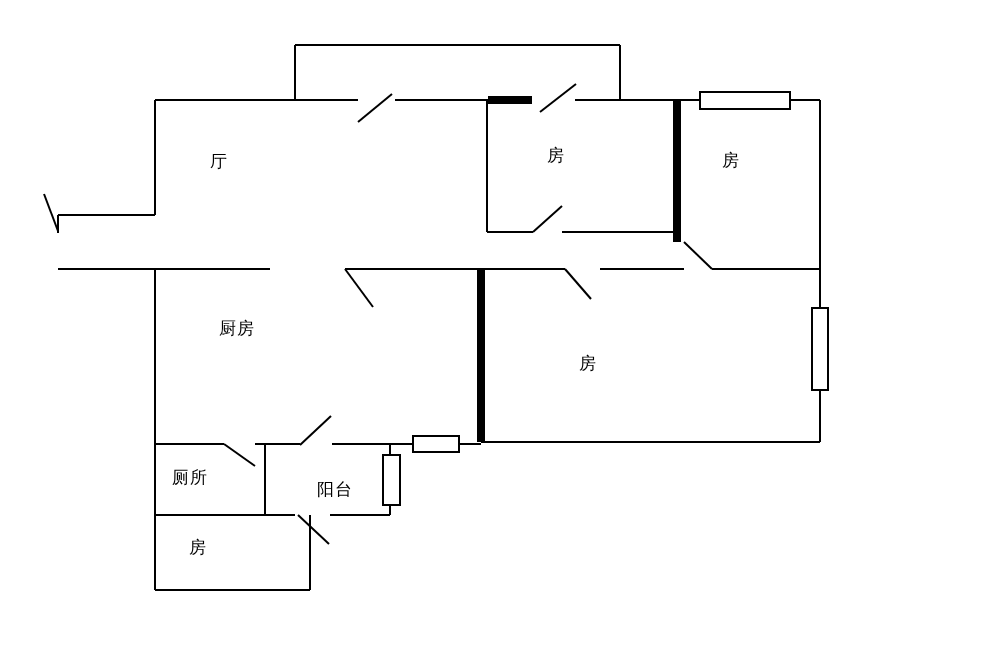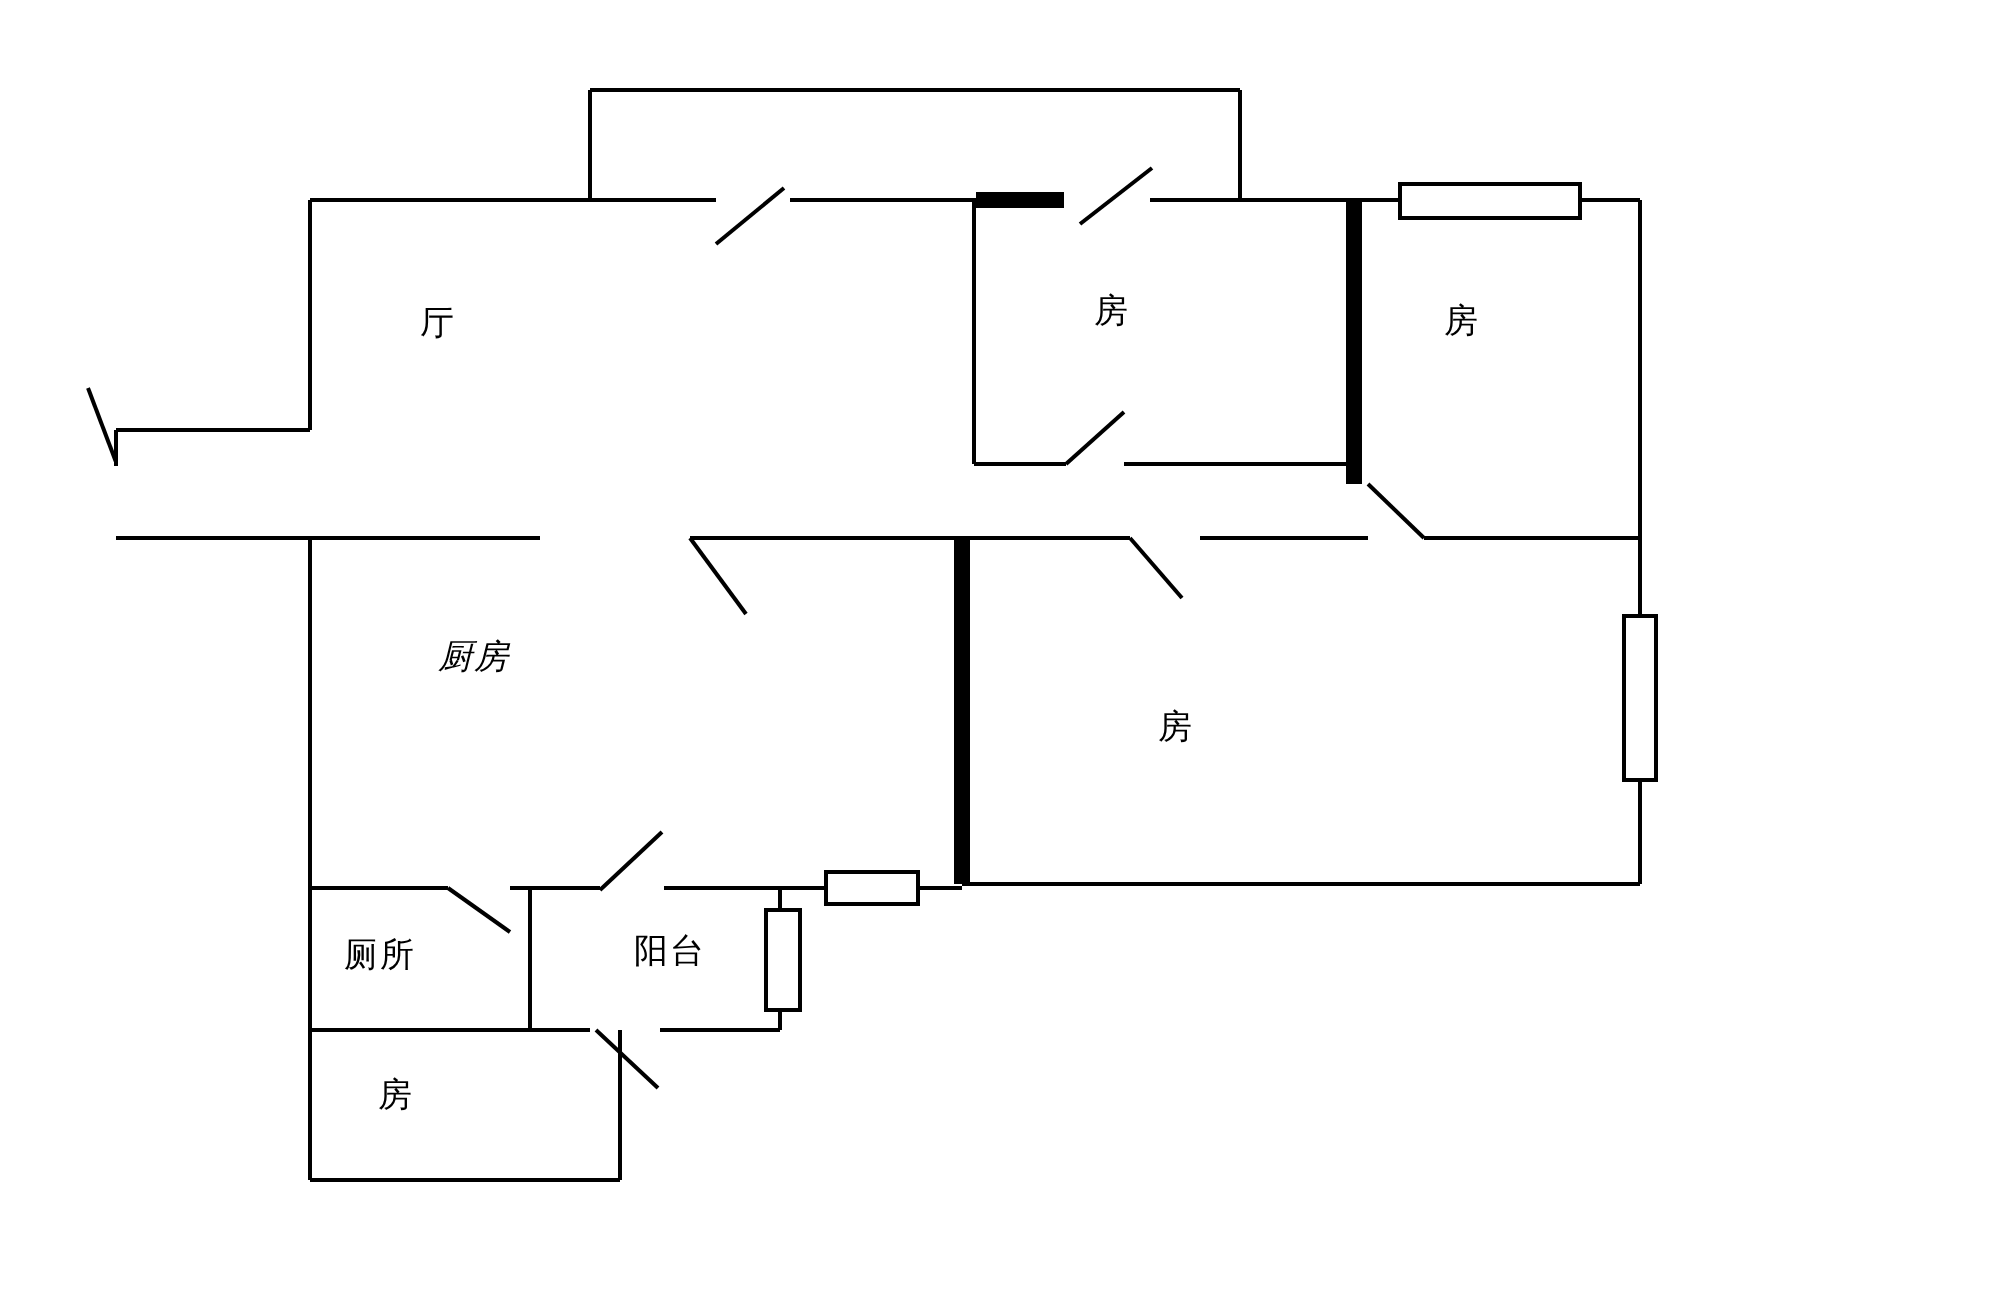--- a/index.html
+++ b/index.html
@@ -25,24 +25,24 @@
     font-size: 17px;
     line-height: 1;
     color: #000000;
     letter-spacing: 1px;
     white-space: nowrap;
     user-select: none;
   }
   .lbl-hall        { left: 210px; top: 153px; }
   .lbl-room-tm     { left: 547px; top: 147px; }
   .lbl-room-tr     { left: 722px; top: 152px; }
-  .lbl-kitchen     { left: 219px; top: 320px; font-style: italic; }
+  .lbl-kitchen     { left: 219px; top: 320px; }
   .lbl-room-right  { left: 579px; top: 355px; }
   .lbl-toilet      { left: 172px; top: 469px; text-align: center; }
-  .lbl-balcony     { left: 317px; top: 467px; }
+  .lbl-balcony     { left: 317px; top: 481px; }
   .lbl-room-bottom { left: 189px; top: 539px; }
 </style>
 </head>
 <body>
 
 <div class="canvas">
 
   <svg class="plan-svg" width="1000" height="656" viewBox="0 0 1000 656" xmlns="http://www.w3.org/2000/svg">
 
     <g stroke="#000000" stroke-width="2" fill="none" shape-rendering="crispEdges">

